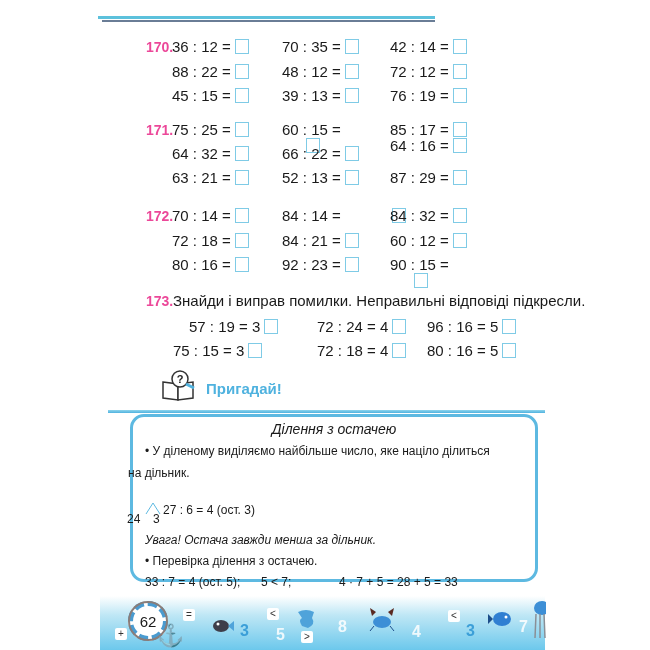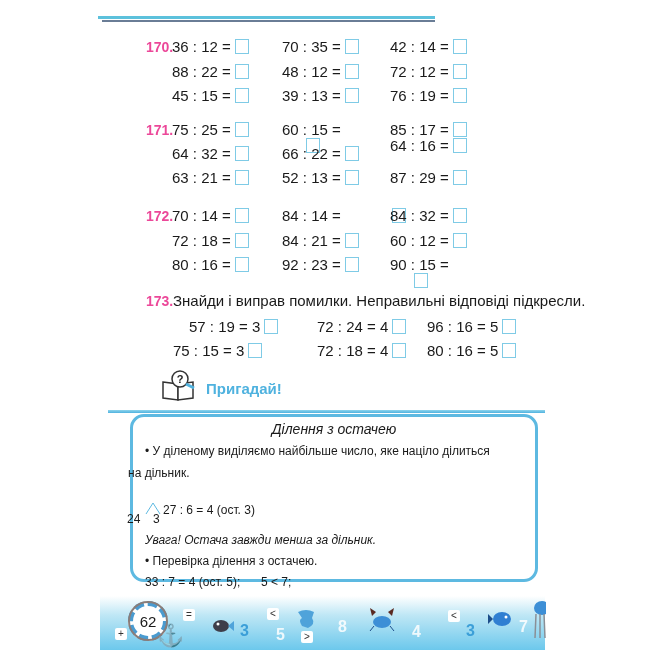--- a/index.html
+++ b/index.html
@@ -215,20 +215,21 @@
     <svg style="position:absolute;left:7px;top:86px;" width="30" height="12">
       <line x1="13" y1="0" x2="6" y2="11" stroke="#5db9e1" stroke-width="1"></line>
       <line x1="13" y1="0" x2="20" y2="11" stroke="#5db9e1" stroke-width="1"></line>
     </svg>
     <div class="rl" style="left:-6px;top:95px;">24</div>
     <div class="rl" style="left:20px;top:95px;">3</div>
     <div class="rl it" style="left:12px;top:116px;">Увага! Остача завжди менша за дільник.</div>
     <div class="rl" style="left:12px;top:137px;">• Перевірка ділення з остачею.</div>
     <div class="rl" style="left:12px;top:158px;">33 : 7 = 4 (ост. 5);</div>
     <div class="rl" style="left:128px;top:158px;">5 &lt; 7;</div>
+    <div class="rl" style="left:206px;top:158px;">4 · 7 + 5 = 28 + 5 = 33</div>
   </div>
 
   <div class="footer">
     <span class="sym" style="left:15px;top:32px;">+</span>
     <div class="lifebuoy">
       <span>62</span>
     </div>
     <span class="ficon" style="left:57px;top:27px;font-size:22px;color:#111;">⚓</span>
     <span class="sym" style="left:83px;top:13px;">=</span>
     <span class="ficon" style="left:112px;top:22px;">

